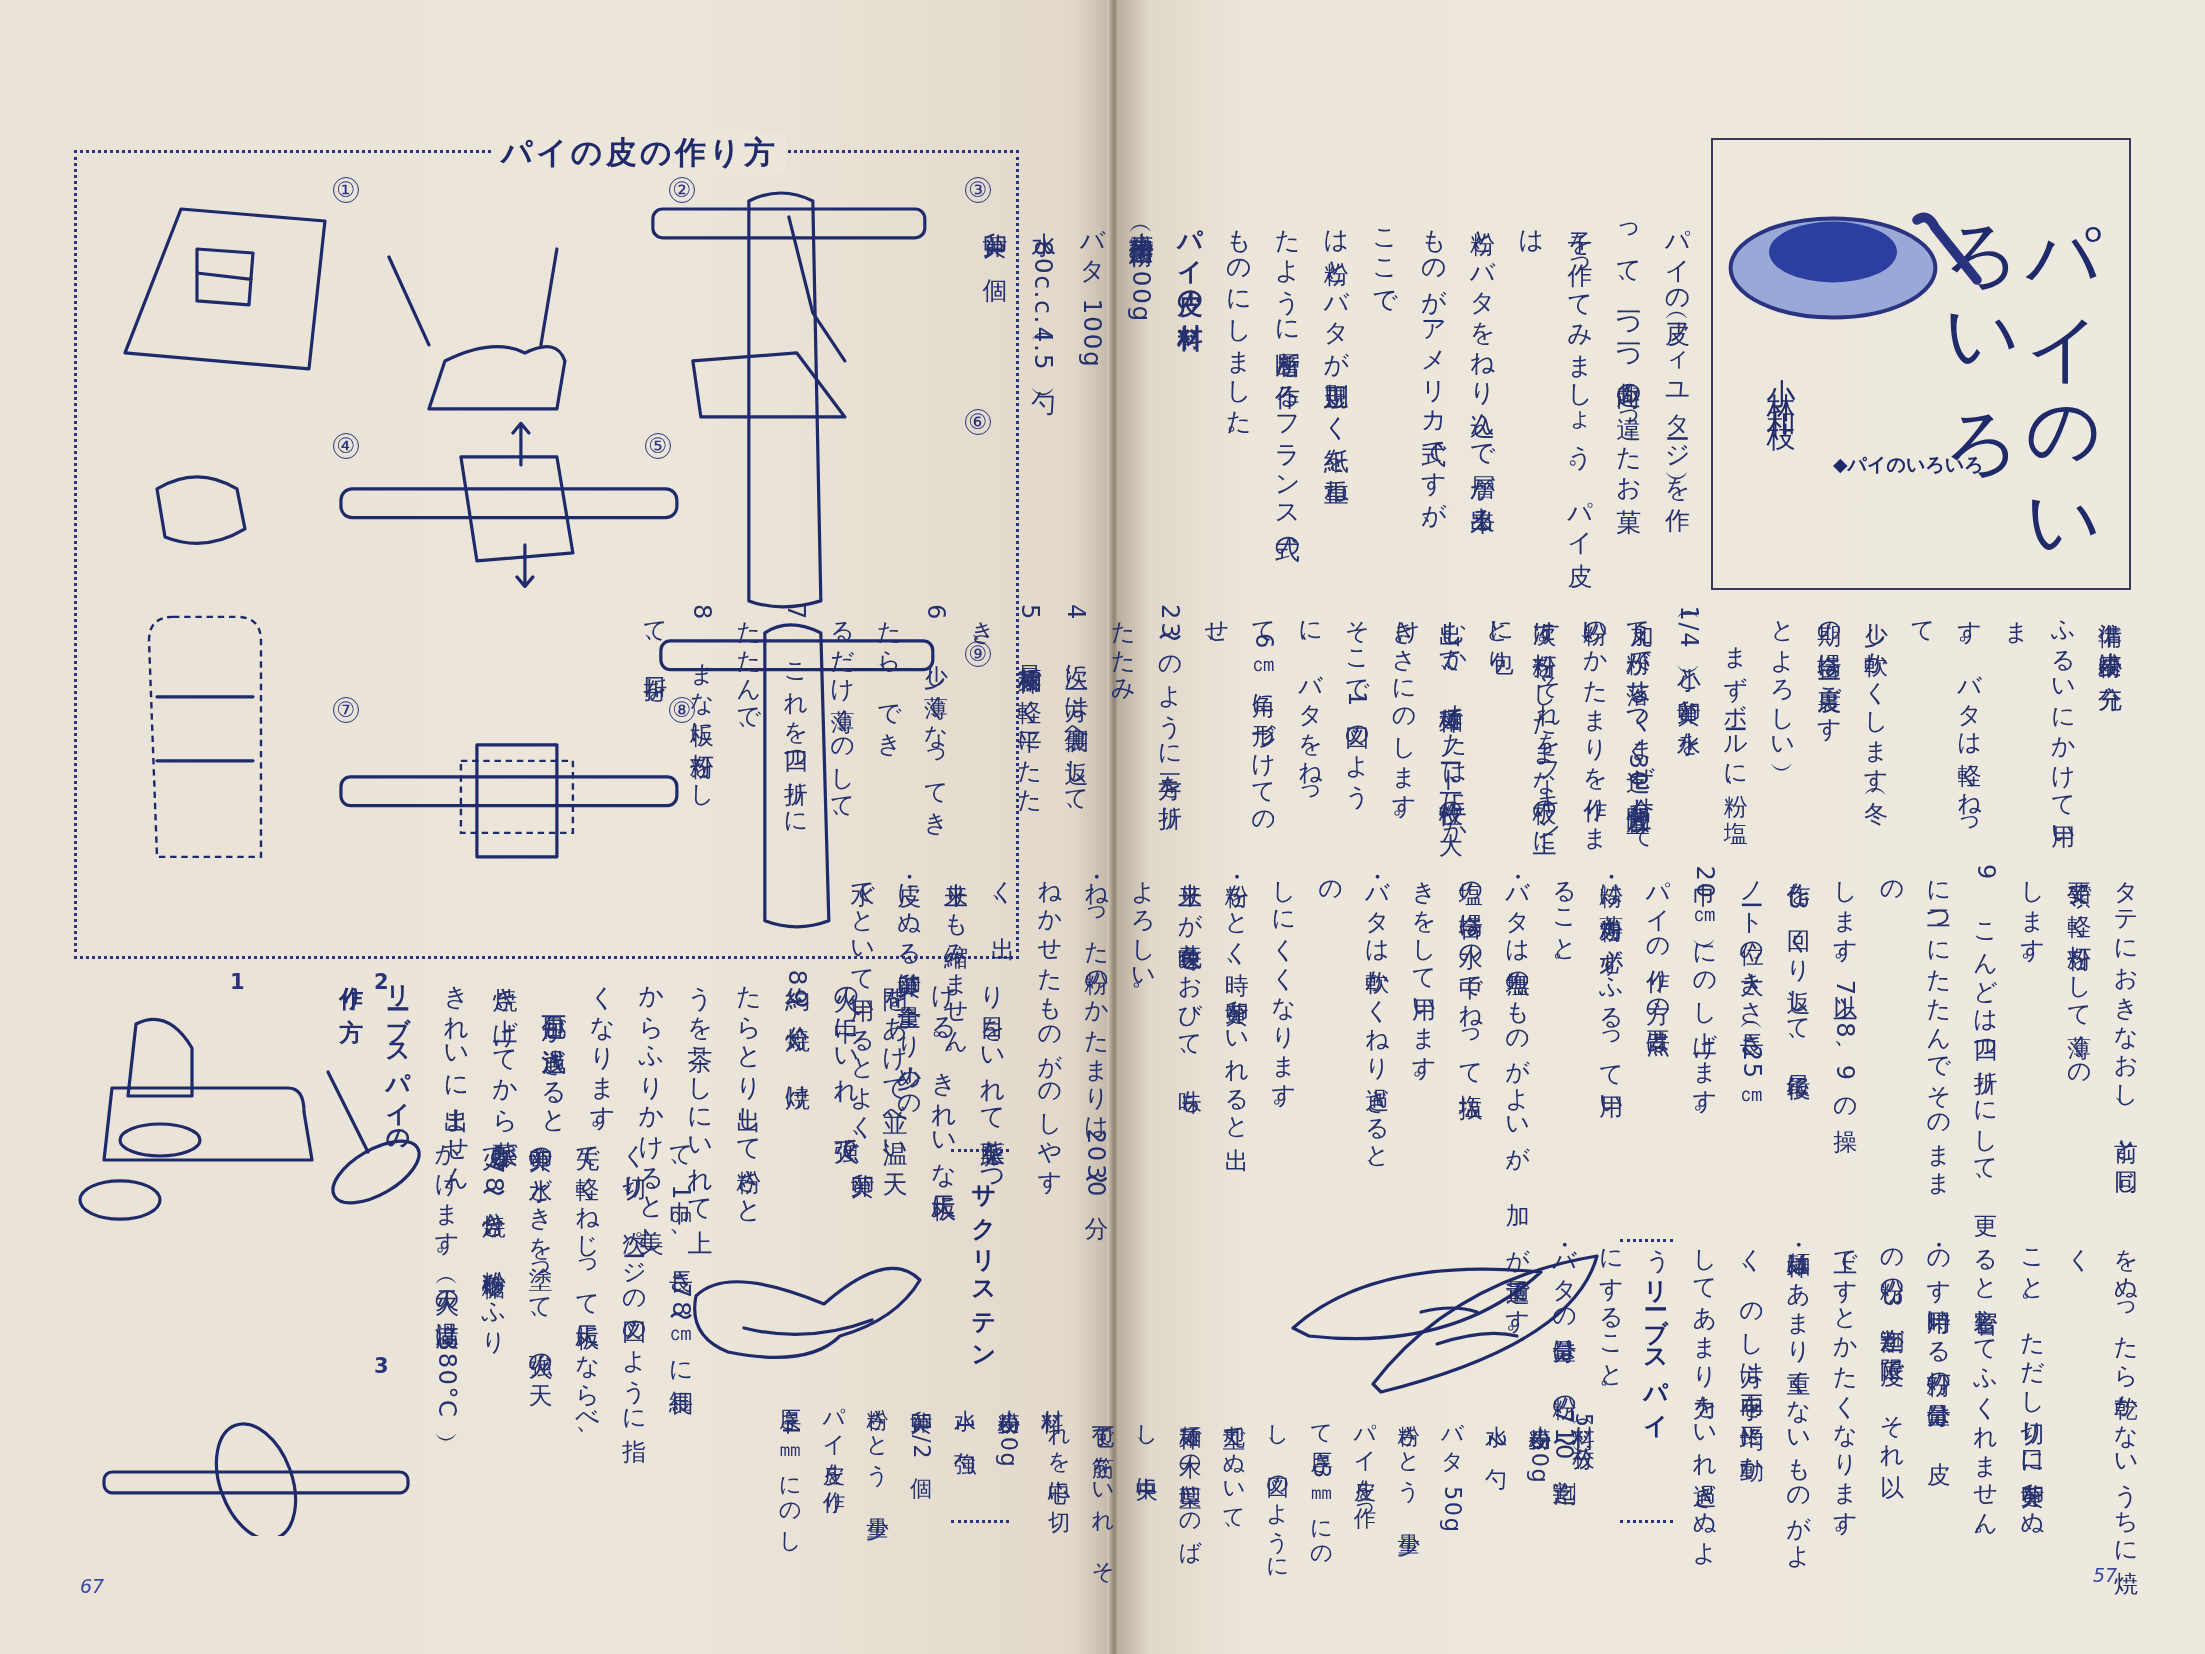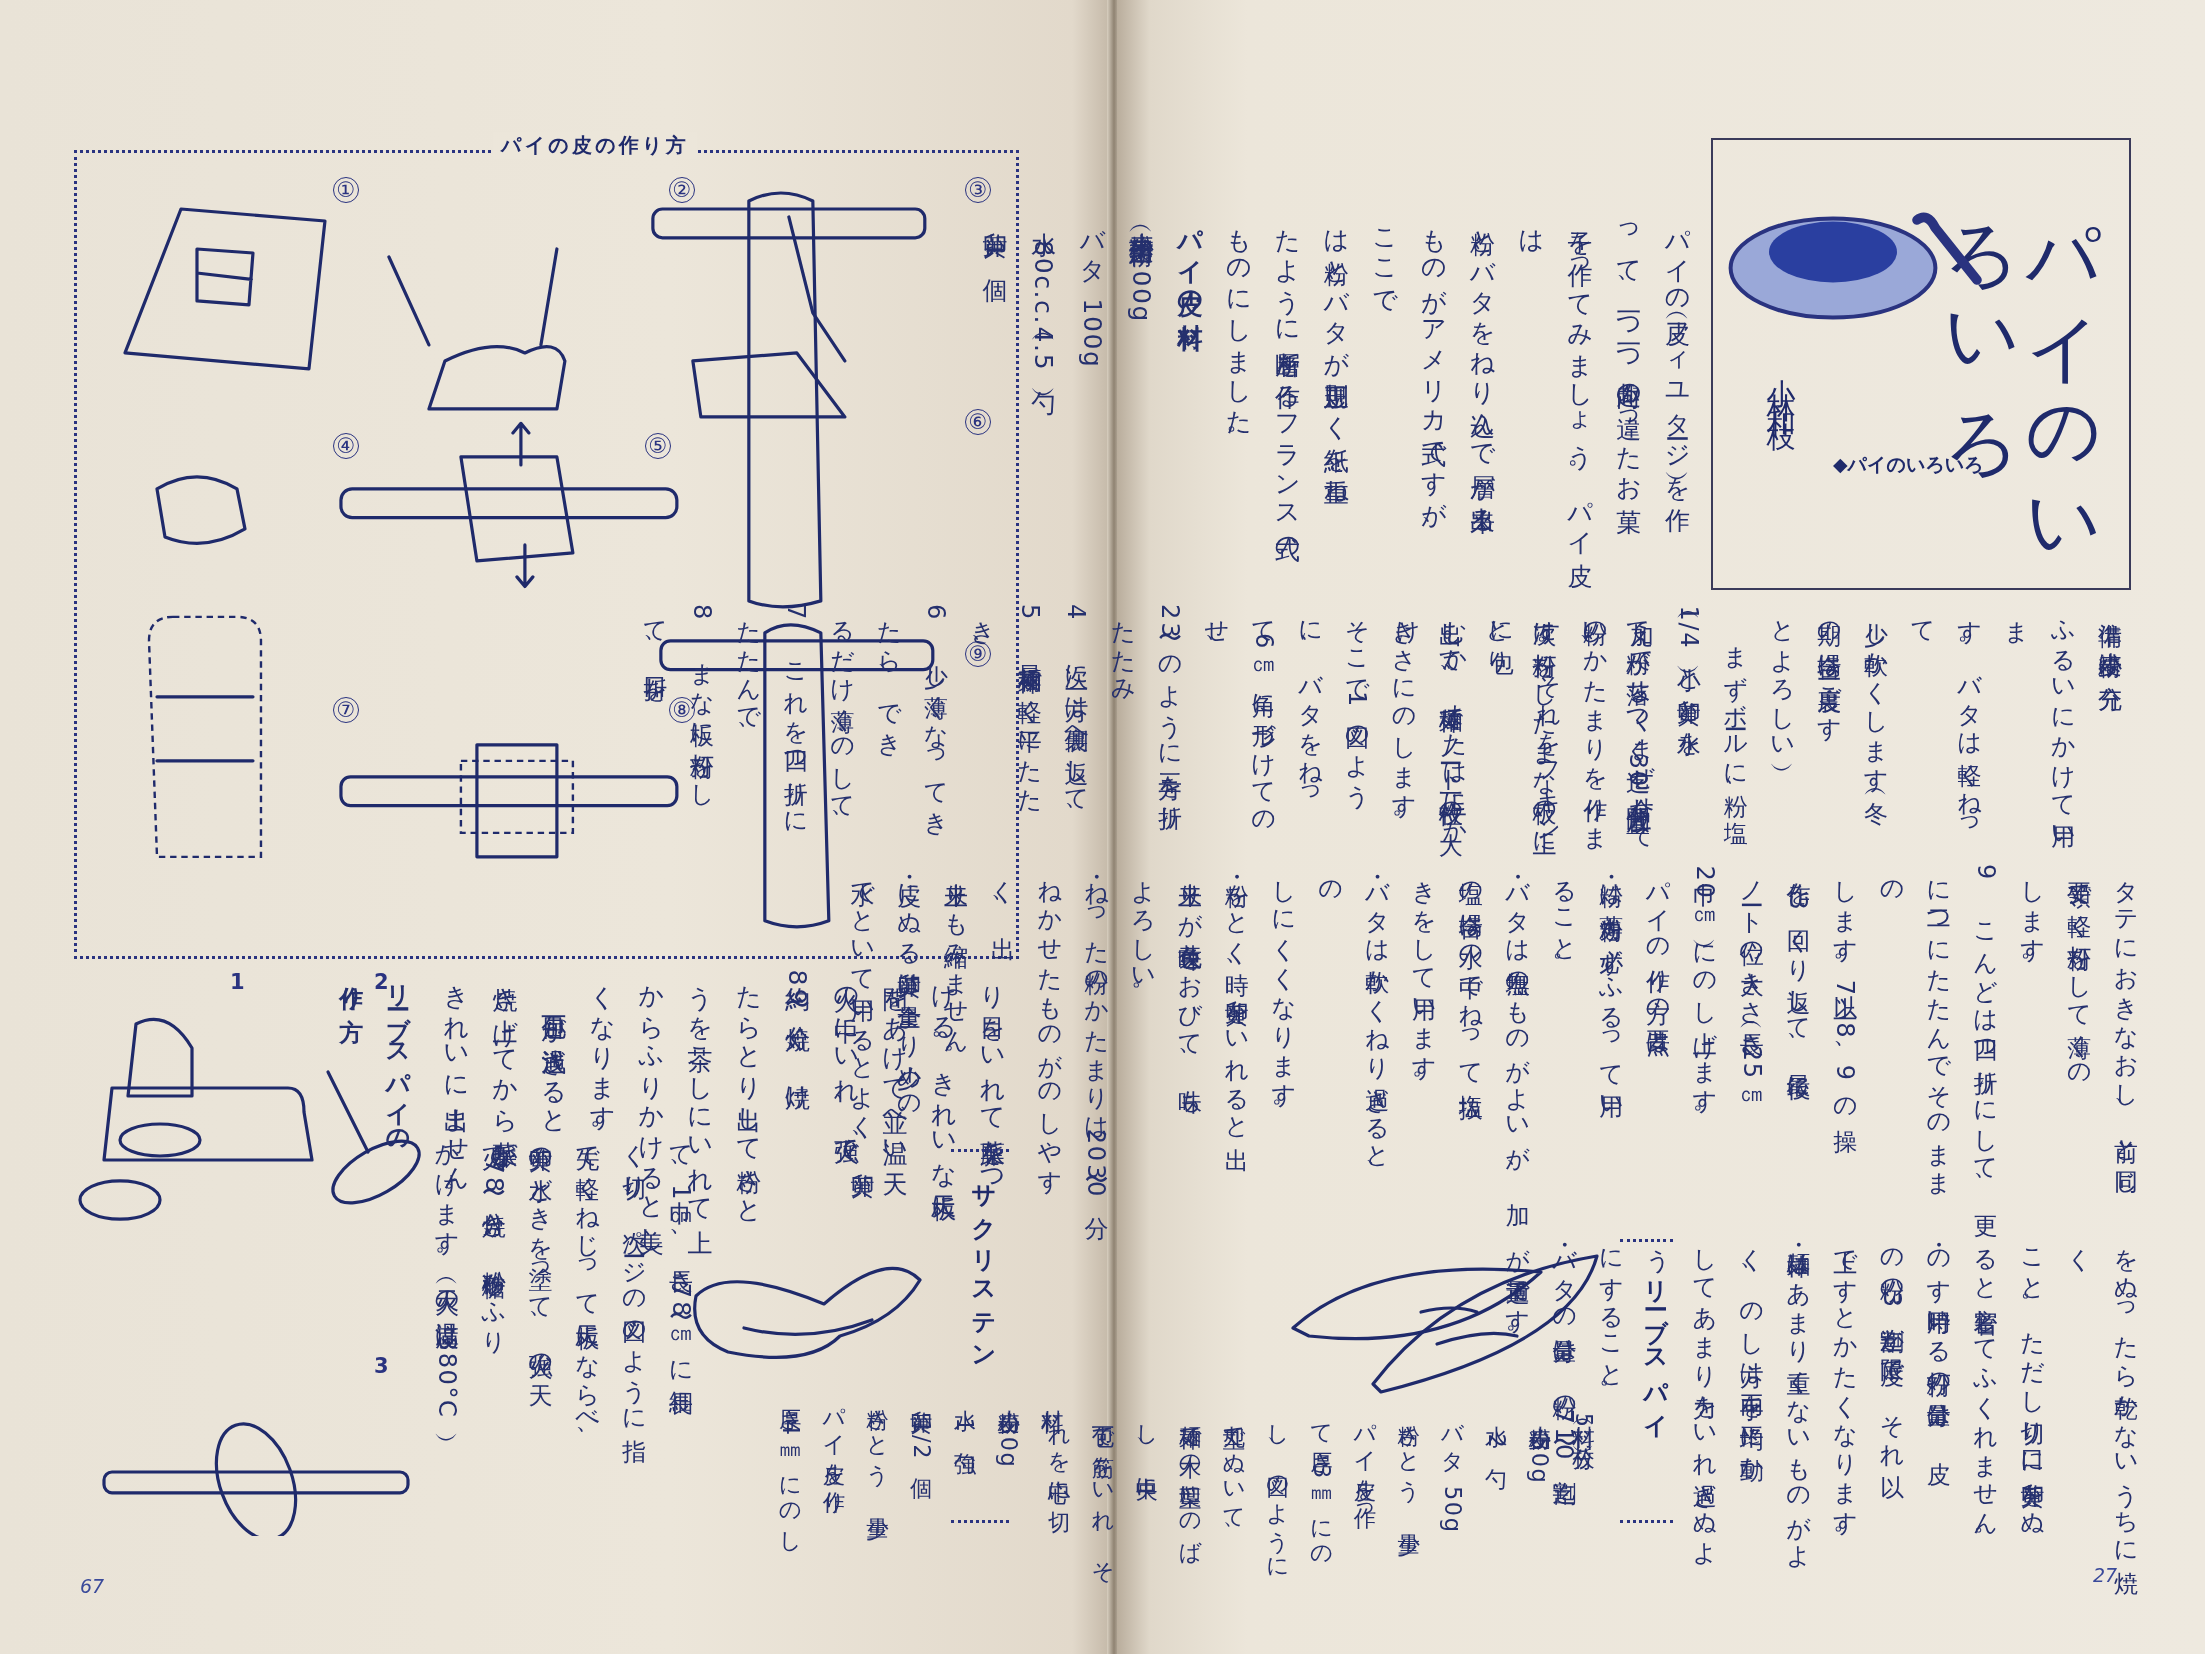--- a/index.html
+++ b/index.html
@@ -7,21 +7,21 @@
        font-family:"DejaVu Sans",sans-serif;color:#1f2a6b;}
   .page{position:absolute;top:0;height:1655px;background:#ece6da;}
   .page-left{left:0;width:1117px;background:linear-gradient(90deg,#e9e3d7 0%,#ece6da 60%,#e2d9cb 96%,#bfb3a2 100%);}
   .page-right{left:1117px;width:1088px;background:linear-gradient(90deg,#b9ad9c 0%,#e0d8ca 3%,#ece6da 12%,#eee9df 100%);}
   .gutter{position:absolute;left:1107px;top:0;width:14.4px;height:1655px;background:linear-gradient(90deg,#d8cfc0,#8f8372,#cfc5b5);}
   .vt{writing-mode:vertical-rl;text-orientation:mixed;position:absolute;line-height:1.95;letter-spacing:1.6px;}
   .body-text{font-size:24px;color:#25306e;}
   .bold{font-weight:bold;}
   
   .howto-box{position:absolute;left:74px;top:150px;width:939px;height:803px;border:3.2px dotted #2a3380;}
-  .howto-title{position:absolute;left:416px;top:-21px;background:#ece6da;padding:0 8px;font-size:20px;font-weight:bold;color:#1f2a6b;letter-spacing:3.2px;}
+  .howto-title{position:absolute;left:416px;top:-21px;background:#ece6da;padding:0 8px;font-size:31px;font-weight:bold;color:#1f2a6b;letter-spacing:3.2px;}
   .step-num{position:absolute;font-size:21px;color:#2a3380;width:24px;height:24px;border:1.6px solid #2a3380;border-radius:50%;text-align:center;line-height:24px;}
   svg .ln{fill:none;stroke:#1f2a6b;stroke-width:4;stroke-linecap:round;stroke-linejoin:round;}
   svg .dash{fill:none;stroke:#1f2a6b;stroke-width:3;stroke-dasharray:8 6;}
   .plain-num{position:absolute;font-size:21px;font-weight:bold;color:#2a3380;}
   .page-number{position:absolute;font-size:19px;font-style:italic;color:#3a4a9a;text-align:right;}
   .title-box{position:absolute;left:1711px;top:138px;width:416px;height:448px;border:2.4px solid #3a3a5a;}
   .main-title{font-size:74px;color:#1f2a6b;letter-spacing:9.6px;line-height:1.1;}
   .author{font-size:29px;letter-spacing:14.4px;color:#1f2a6b;}
   .ref-label{position:absolute;font-size:19px;font-weight:bold;color:#1f2a6b;white-space:nowrap;}
   .dotrule{position:absolute;border-top:3.2px dotted #2a3380;}
@@ -263,15 +263,15 @@
     <span>バタ</span>　<span>50g</span><br>
     <span>粉さとう</span>　<span>少量</span><br>
     <span>パイ皮を作っ</span><br>
     <span>て厚さ3㎜にの</span><br>
     <span>し、図のように</span><br>
     <span>丸型でぬいて、</span><br>
     <span>麺棒で木の葉型にのばし、中央に</span><br>
     <span>包丁で筋をいれ、それを中心に切</span>
   </div>
 
-  <div class="page-number" style="left:976px;top:1564px">27</div>
+  <div class="page-number" style="left:976px;top:1564px">57</div>
 </div>
 
 
 </body></html>

